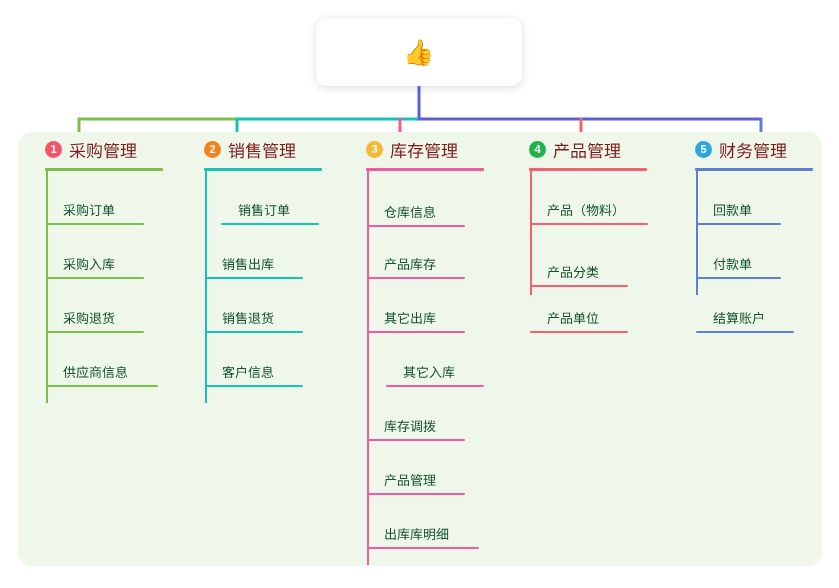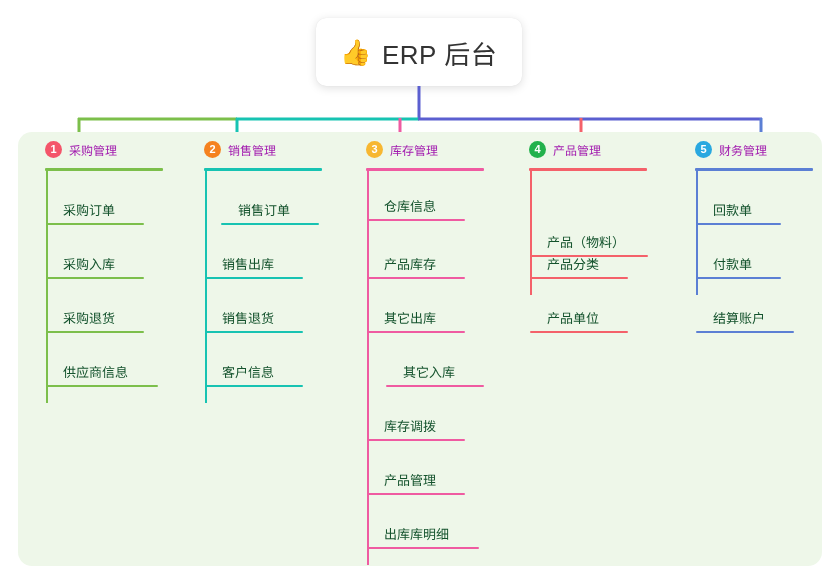--- a/index.html
+++ b/index.html
@@ -86,22 +86,22 @@
     height: 17px;
     border-radius: 50%;
     color: #ffffff;
     font-size: 11px;
     line-height: 17px;
     text-align: center;
     font-weight: bold;
     flex: 0 0 auto;
   }
   .col-title {
-    font-size: 12px;
-    color: #a21caf;
+    font-size: 17px;
+    color: #7f1d1d;
     font-weight: 500;
   }
   .header-rule {
     position: absolute;
     left: 0;
     top: 36px;
     height: 3px;
     border-radius: 1px;
   }
 
@@ -130,21 +130,20 @@
     bottom: 0;
     height: 2px;
     border-radius: 1px;
   }
 </style>
 </head>
 <body>
 
 <div id="root-card">
   <span class="thumb">👍</span>
-  <span class="root-text">ERP 后台</span>
 </div>
 
 <svg id="connectors" viewBox="0 0 839 588" width="839" height="588">
 
   <line id="c-root-drop" x1="419" y1="86" x2="419" y2="119" stroke="#5b5fd0" stroke-width="3"></line>
 
   <line id="c-seg-0" x1="78" y1="119" x2="237" y2="119" stroke="#7cbf4b" stroke-width="3"></line>
   <line id="c-seg-1" x1="236" y1="119" x2="419" y2="119" stroke="#17c3b2" stroke-width="3"></line>
   <line id="c-seg-2" x1="418" y1="119" x2="762" y2="119" stroke="#5b5fd0" stroke-width="3"></line>
 
@@ -207,21 +206,21 @@
     </div>
   </div>
 
   <div class="column" id="col-2" style="left:348px;width:150px;">
     <div class="col-header">
       <span class="badge" style="background: rgb(247, 183, 49);">3</span>
       <span class="col-title">库存管理</span>
     </div>
     <div class="header-rule" style="width: 118px; background: rgb(239, 91, 161);"></div>
     <div class="stem" style="left: 1px; height: 394px; background: rgb(239, 91, 161);"></div>
-    <div class="leaf" style="left:1px;top:35px;width:98px;padding-left:23px;">
+    <div class="leaf" style="left:1px;top:41px;width:98px;padding-left:23px;">
       <span class="leaf-label">仓库信息</span>
       <span class="leaf-rule" style="width: 98px; background: rgb(239, 91, 161);"></span>
     </div>
     <div class="leaf" style="left:1px;top:93px;width:98px;">
       <span class="leaf-label">产品库存</span>
       <span class="leaf-rule" style="width: 98px; background: rgb(239, 91, 161);"></span>
     </div>
     <div class="leaf" style="left:1px;top:147px;width:98px;">
       <span class="leaf-label">其它出库</span>
       <span class="leaf-rule" style="width: 98px; background: rgb(239, 91, 161);"></span>
@@ -244,25 +243,25 @@
     </div>
   </div>
 
   <div class="column" id="col-3" style="left:511px;width:150px;">
     <div class="col-header">
       <span class="badge" style="background: rgb(34, 177, 76);">4</span>
       <span class="col-title">产品管理</span>
     </div>
     <div class="header-rule" style="width: 118px; background: rgb(244, 97, 106);"></div>
     <div class="stem" style="left: 1px; height: 124px; background: rgb(244, 97, 106);"></div>
-    <div class="leaf" style="left:1px;top:39px;width:118px;margin-top:32px;">
+    <div class="leaf" style="left:1px;top:39px;width:118px;">
       <span class="leaf-label">产品（物料）</span>
       <span class="leaf-rule" style="width: 118px; background: rgb(244, 97, 106);"></span>
     </div>
-    <div class="leaf" style="left:1px;top:93px;width:98px;padding-left:32px;">
+    <div class="leaf" style="left:1px;top:101px;width:98px;padding-left:32px;">
       <span class="leaf-label">产品分类</span>
       <span class="leaf-rule" style="width: 98px; background: rgb(244, 97, 106);"></span>
     </div>
     <div class="leaf" style="left:1px;top:147px;width:98px;">
       <span class="leaf-label">产品单位</span>
       <span class="leaf-rule" style="width: 98px; background: rgb(244, 97, 106);"></span>
     </div>
   </div>
 
   <div class="column" id="col-4" style="left:677px;width:145px;">

